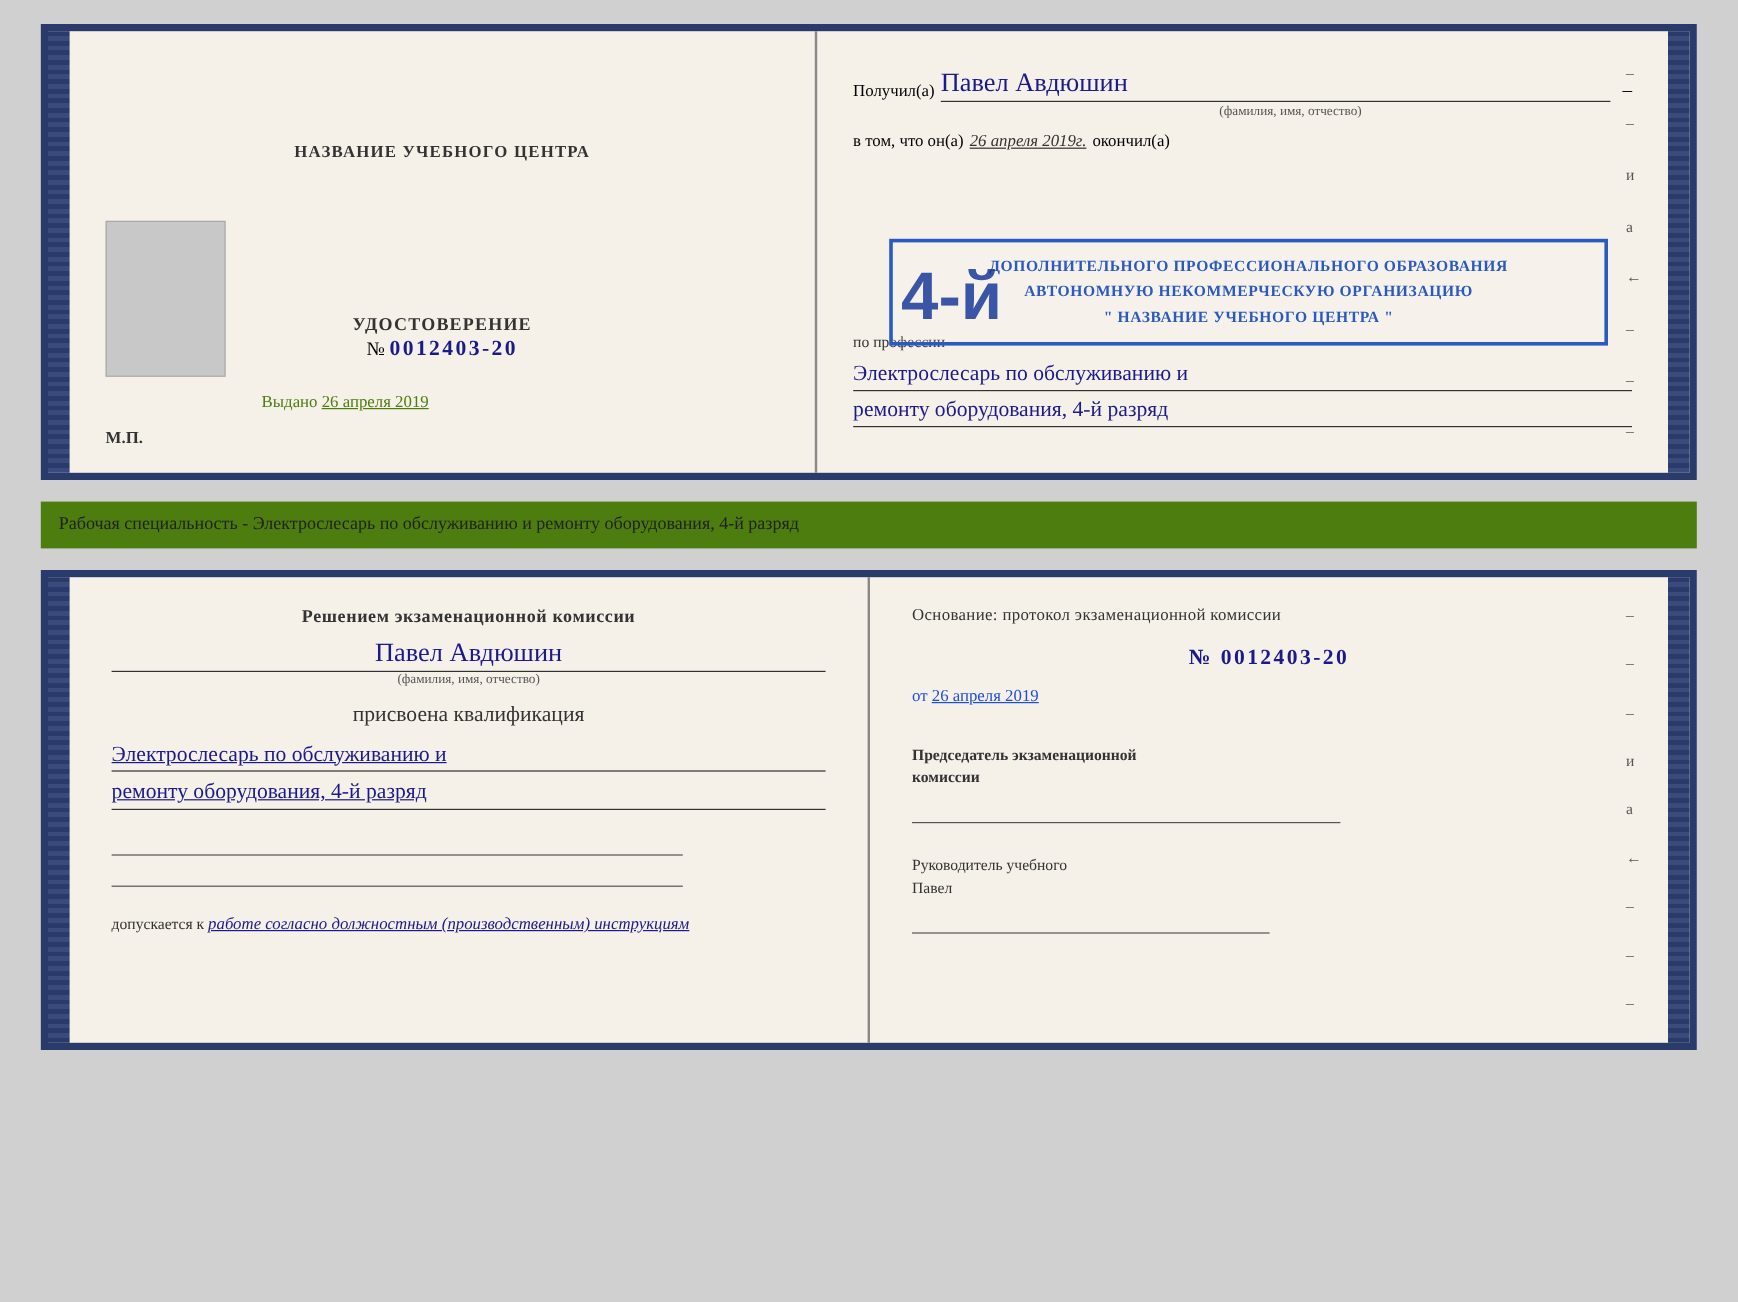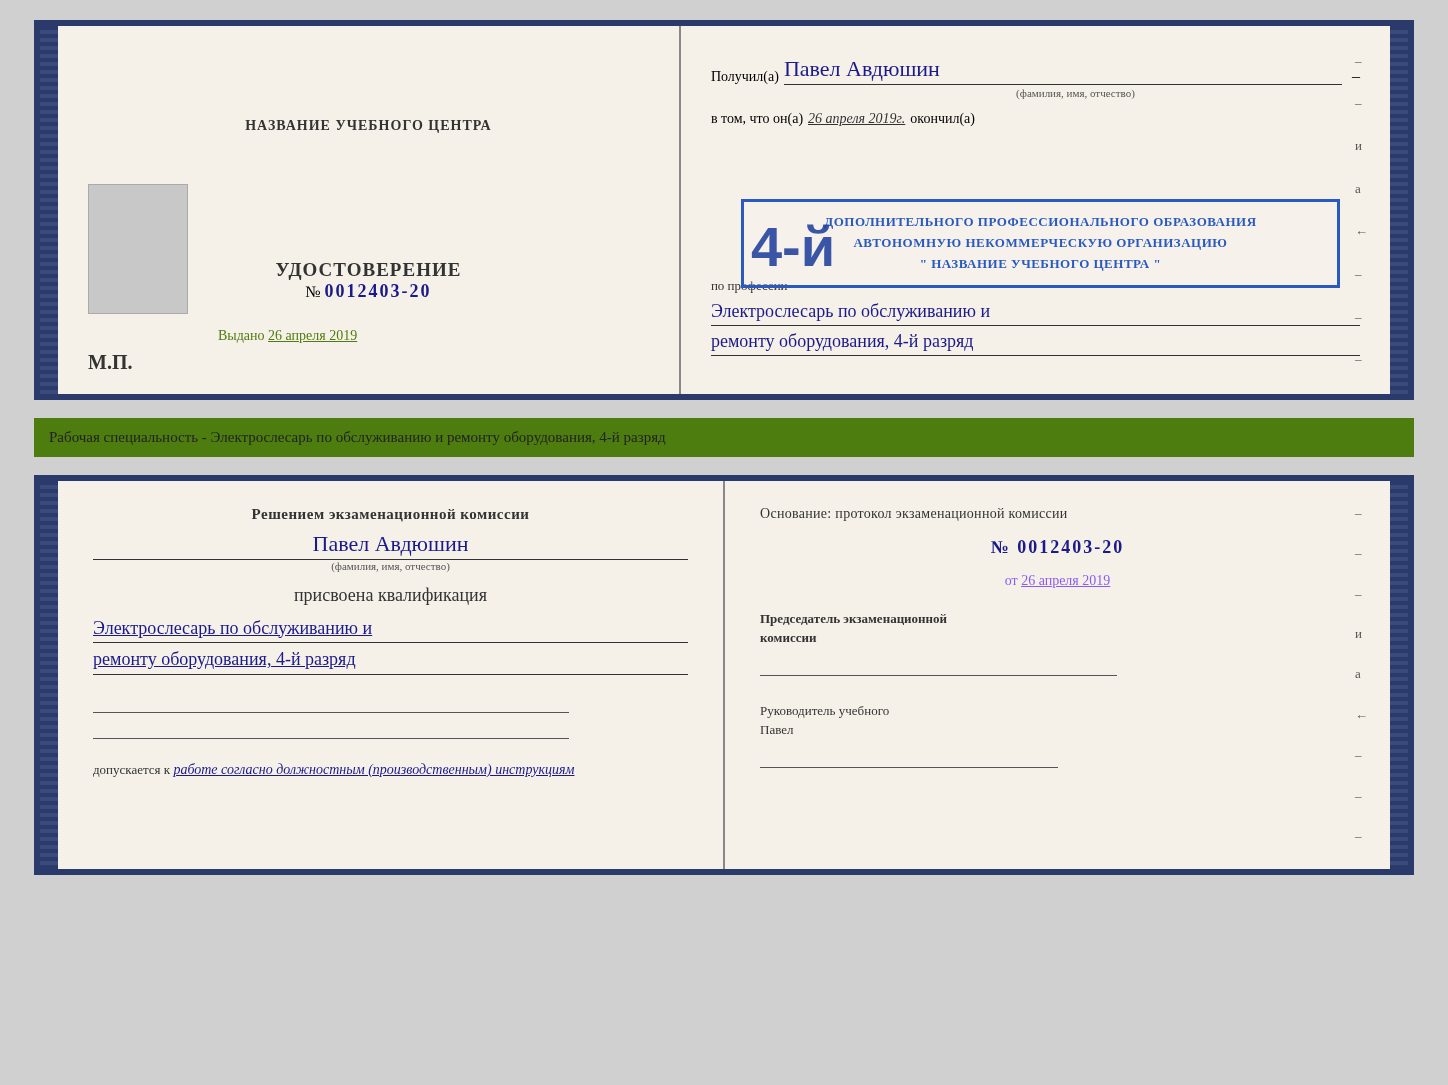--- a/index.html
+++ b/index.html
@@ -73,21 +73,21 @@
       text-align: center;
       color: #333;
       text-transform: uppercase;
     }
 
     .cert-number-block {
       text-align: center;
     }
 
     .cert-label {
-      font-size: 19px;
+      font-size: 15px;
       font-weight: bold;
       text-transform: uppercase;
       letter-spacing: 1px;
       color: #333;
     }
 
     .cert-number {
       font-size: 18px;
       font-weight: bold;
       color: #1a1a8a;
@@ -119,21 +119,21 @@
 
     .issued-date {
       font-size: 14px;
       text-decoration: underline;
     }
 
     .mp-label {
       position: absolute;
       bottom: 20px;
       left: 30px;
-      font-size: 20px;
+      font-size: 14px;
       font-weight: bold;
       color: #333;
     }
 
     
     .recipient-line {
       display: flex;
       align-items: flex-end;
       gap: 5px;
       margin-top: 10px;
@@ -380,22 +380,22 @@
       font-size: 18px;
       font-weight: bold;
       color: #1a1a8a;
       text-align: center;
       letter-spacing: 2px;
       margin: 5px 0;
     }
 
     .protocol-date {
       font-size: 14px;
-      color: #8b5cf6;
-      text-align: center;
+      color: #1d4ed8;
+      margin-bottom: 10px;
     }
 
     .protocol-date-val {
       text-decoration: underline;
     }
 
     .chairman-block {
       margin-top: 10px;
       font-weight: bold;
     }

